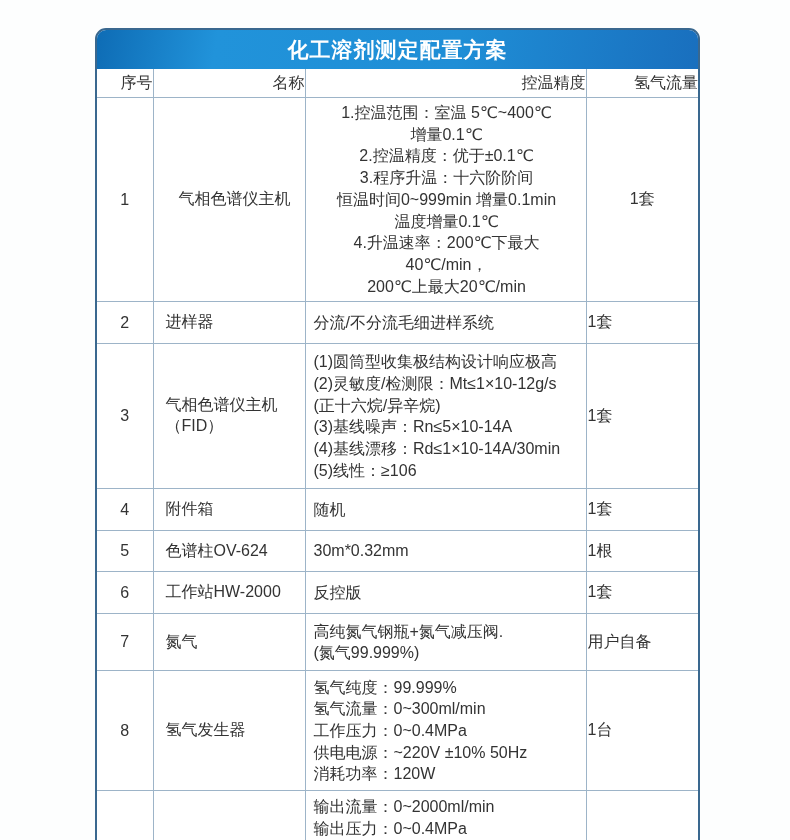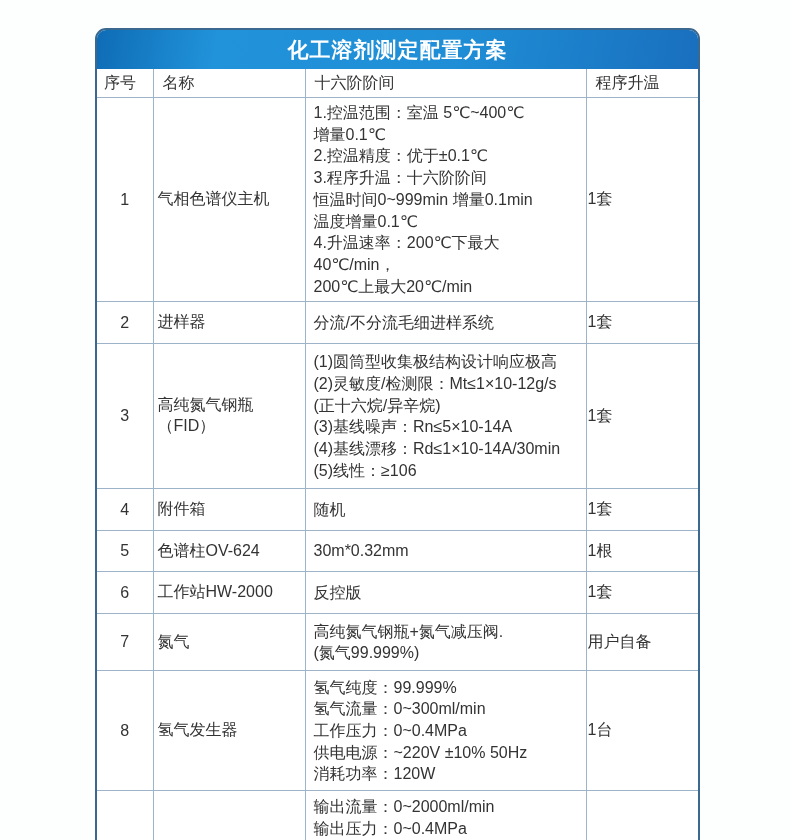--- a/index.html
+++ b/index.html
@@ -45,28 +45,28 @@
     border:1px solid #9db4c8;
     vertical-align:middle;
     font-weight:normal;
     color:#333;
     overflow:hidden;
   }
   .spec-table th{height:28px;text-align:left;padding:0 0 0 9px;font-size:16px;}
   .spec-table th.h-no{padding-left:7px;}
   .spec-table tr > *:first-child{border-left:none;}
   .spec-table tr > *:last-child{border-right:none;}
-  .spec-table thead th{border-top:none;}
+  .spec-table thead th{border-top:none;text-align:right;}
   .spec-table tbody tr:last-child td{border-bottom:none;}
   td.seq{text-align:center;}
-  td.name{padding-left:4px;}
+  td.name{padding-left:12px;}
   td.spec{padding:4px 6px 4px 8px;line-height:21.7px;white-space:pre-line;}
   td.qty{padding-left:1px;}
   
-  tbody tr:nth-child(1) td{height:172px;}
+  tbody tr:nth-child(1) td{height:172px;text-align:center;}
   tbody tr:nth-child(2) td{height:33px;}
   tbody tr:nth-child(3) td{height:136px;margin-left:39px;}
   tbody tr:nth-child(4) td{height:33px;}
   tbody tr:nth-child(5) td{height:32px;}
   tbody tr:nth-child(6) td{height:33px;}
   tbody tr:nth-child(7) td{height:48px;}
   tbody tr:nth-child(8) td{height:111px;margin-left:38px;}
   tbody tr:nth-child(9) td{height:110px;}
   tbody tr:nth-child(10) td{height:33px;}
 </style>
@@ -81,22 +81,22 @@
     <colgroup>
       <col class="c-no">
         <col class="c-name">
         <col class="c-spec">
         <col class="c-qty">
     </colgroup>
     <thead>
       <tr>
         <th class="h-no">序号</th>
         <th>名称</th>
-        <th>十六阶阶间</th>
-        <th>程序升温</th>
+        <th>控温精度</th>
+        <th>氢气流量</th>
       </tr>
     </thead>
     <tbody>
       <tr>
         <td class="seq">1</td>
         <td class="name">气相色谱仪主机</td>
         <td class="spec">1.控温范围：室温 5℃~400℃
 增量0.1℃
 2.控温精度：优于±0.1℃
 3.程序升温：十六阶阶间
@@ -107,21 +107,21 @@
         <td class="qty">1套</td>
       </tr>
       <tr>
         <td class="seq">2</td>
         <td class="name">进样器</td>
         <td class="spec">分流/不分流毛细进样系统</td>
         <td class="qty">1套</td>
       </tr>
       <tr>
         <td class="seq">3</td>
-        <td class="name">高纯氮气钢瓶（FID）</td>
+        <td class="name">气相色谱仪主机（FID）</td>
         <td class="spec">(1)圆筒型收集极结构设计响应极高
 (2)灵敏度/检测限：Mt≤1×10-12g/s
 (正十六烷/异辛烷)
 (3)基线噪声：Rn≤5×10-14A
 (4)基线漂移：Rd≤1×10-14A/30min
 (5)线性：≥106</td>
         <td class="qty">1套</td>
       </tr>
       <tr>
         <td class="seq">4</td>

